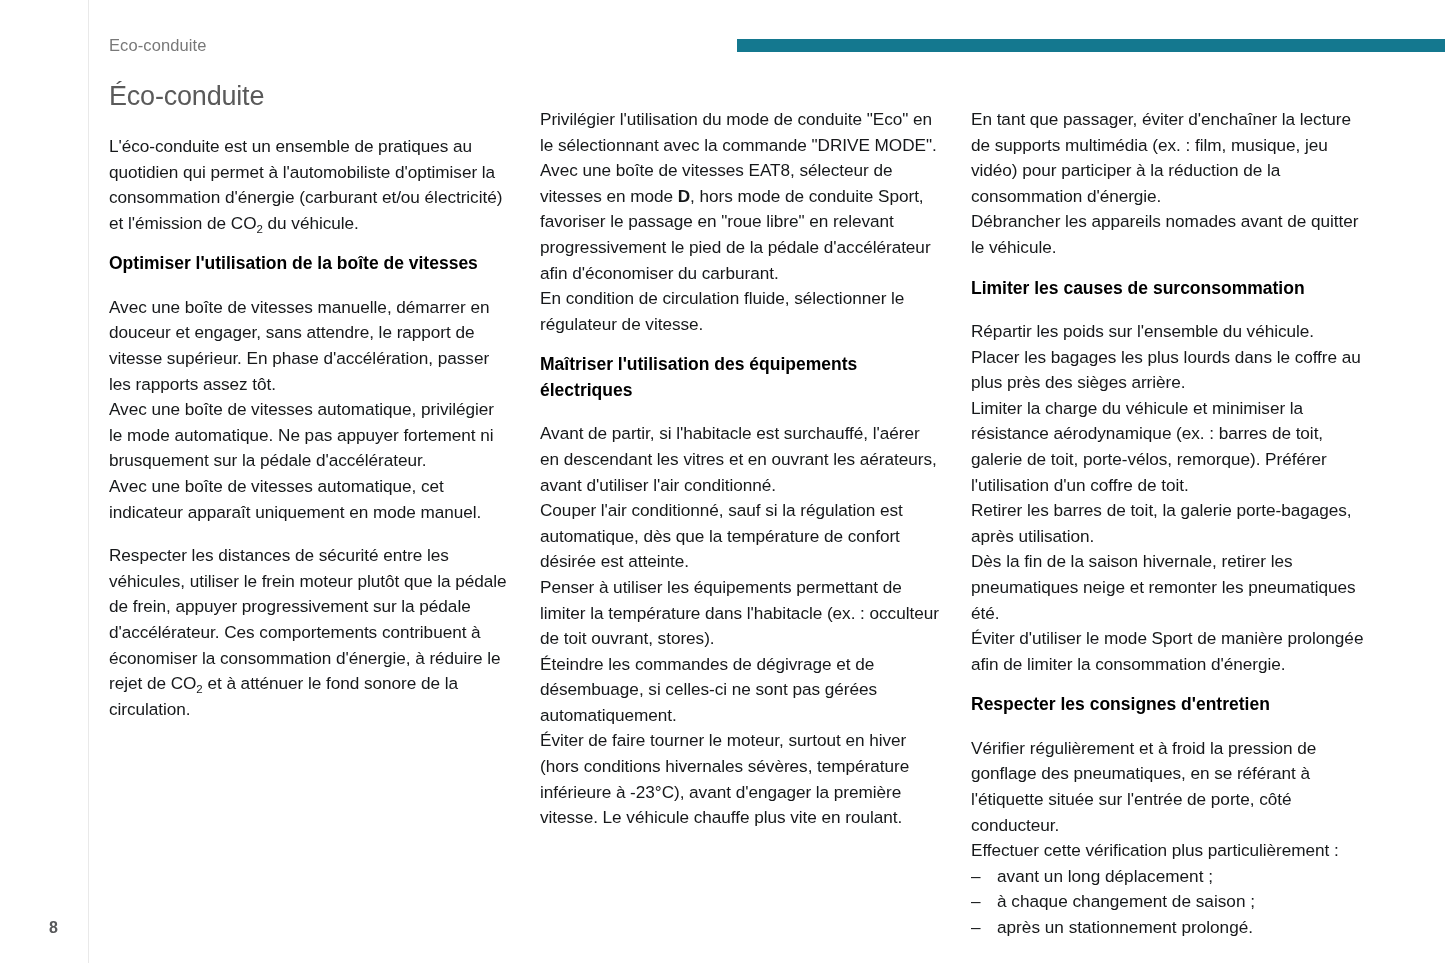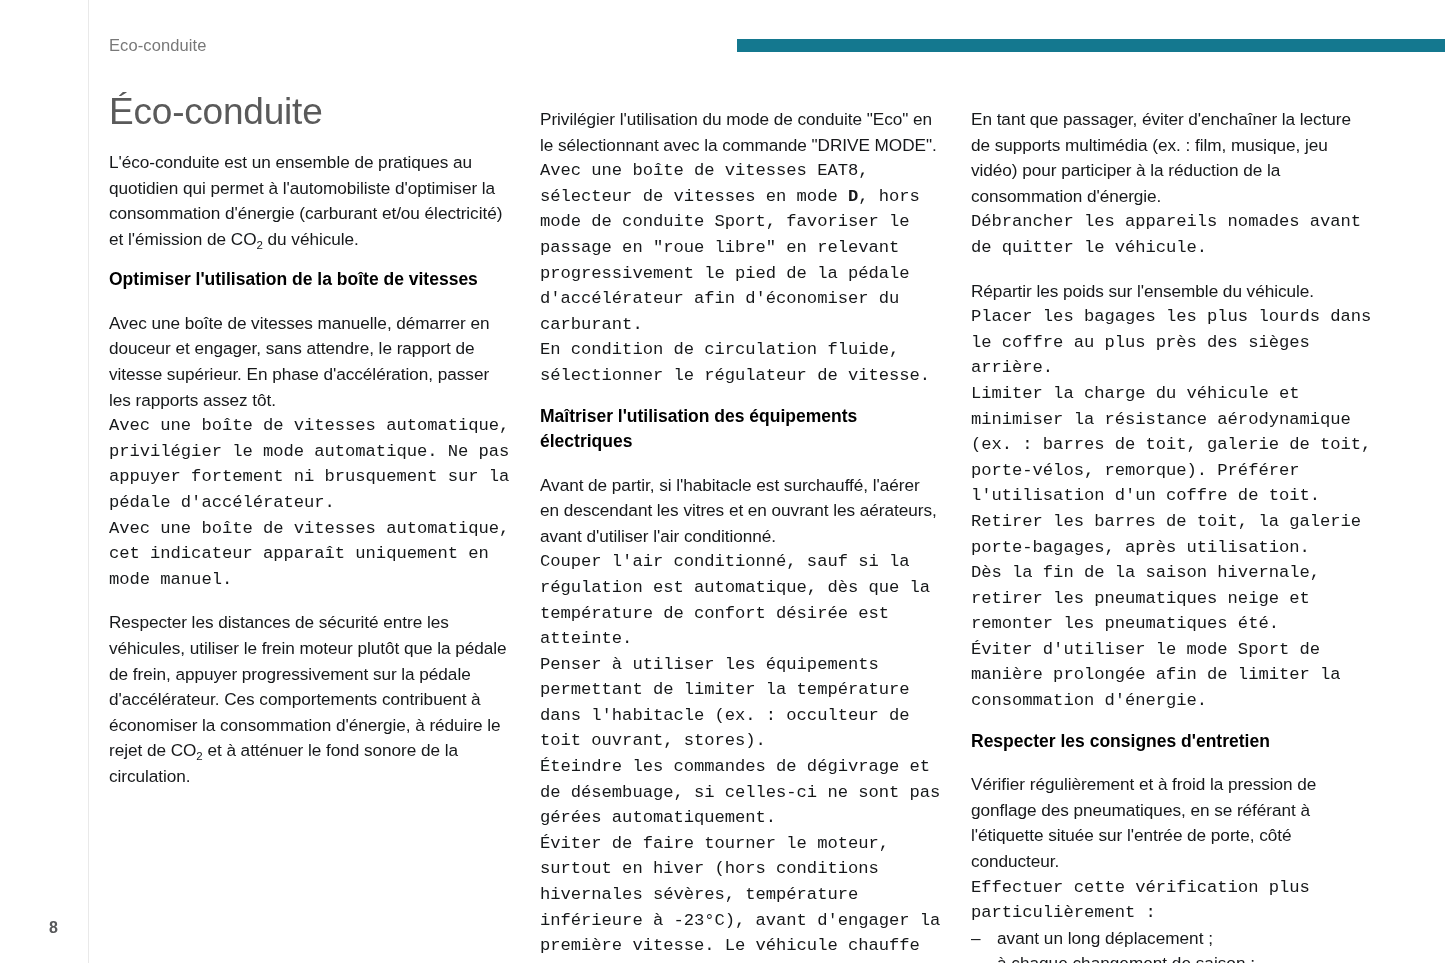--- a/index.html
+++ b/index.html
@@ -67,42 +67,42 @@
   }
   .col {
     width: 403px;
     flex: 0 0 403px;
   }
   .col--mid { padding-top: 13px; }
   .col--right { padding-top: 13px; }
 
   
   h1.doc-title {
-    margin: 16px 0 14px 0;
-    font-size: 37px;
+    margin: 0 0 14px 0;
+    font-size: 27px;
     line-height: 40px;
     font-weight: 400;
     color: #5a5a5a;
     letter-spacing: -0.2px;
   }
   h2.sect {
     margin: 15px 0 13px 0;
     font-size: 17.5px;
     line-height: 25.5px;
     font-weight: bold;
     color: #000000;
   }
   p.para {
     margin: 0;
     font-size: 17.2px;
     line-height: 25.6px;
     color: #16181a;
     letter-spacing: -0.05px;
   }
-  p.para + p.para { margin-top: 0; font-family: Liberation Mono, monospace; }
+  p.para + p.para { margin-top: 0; }
   .blk { margin: 18px 0 0 0; }
 
   sub.sub {
     font-size: 11.5px;
     line-height: 0;
     vertical-align: baseline;
     position: relative;
     top: 4px;
   }
   b.bold { font-weight: bold; }
@@ -192,20 +192,21 @@
 
     </div>
 
     <div class="col col--right">
 
       <div class="blk">
         <p class="para">En tant que passager, éviter d'enchaîner la lecture de supports multimédia (ex. : film, musique, jeu vidéo) pour participer à la réduction de la consommation d'énergie.</p>
         <p class="para">Débrancher les appareils nomades avant de quitter le véhicule.</p>
       </div>
 
+      <h2 class="sect">Limiter les causes de surconsommation</h2>
 
       <div class="blk">
         <p class="para">Répartir les poids sur l'ensemble du véhicule.</p>
         <p class="para">Placer les bagages les plus lourds dans le coffre au plus près des sièges arrière.</p>
         <p class="para">Limiter la charge du véhicule et minimiser la résistance aérodynamique (ex.  : barres de toit, galerie de toit, porte-vélos, remorque). Préférer l'utilisation d'un coffre de toit.</p>
         <p class="para">Retirer les barres de toit, la galerie porte-bagages, après utilisation.</p>
         <p class="para">Dès la fin de la saison hivernale, retirer les pneumatiques neige et remonter les pneumatiques été.</p>
         <p class="para">Éviter d'utiliser le mode Sport de manière prolongée afin de limiter la consommation d'énergie.</p>
       </div>
 

